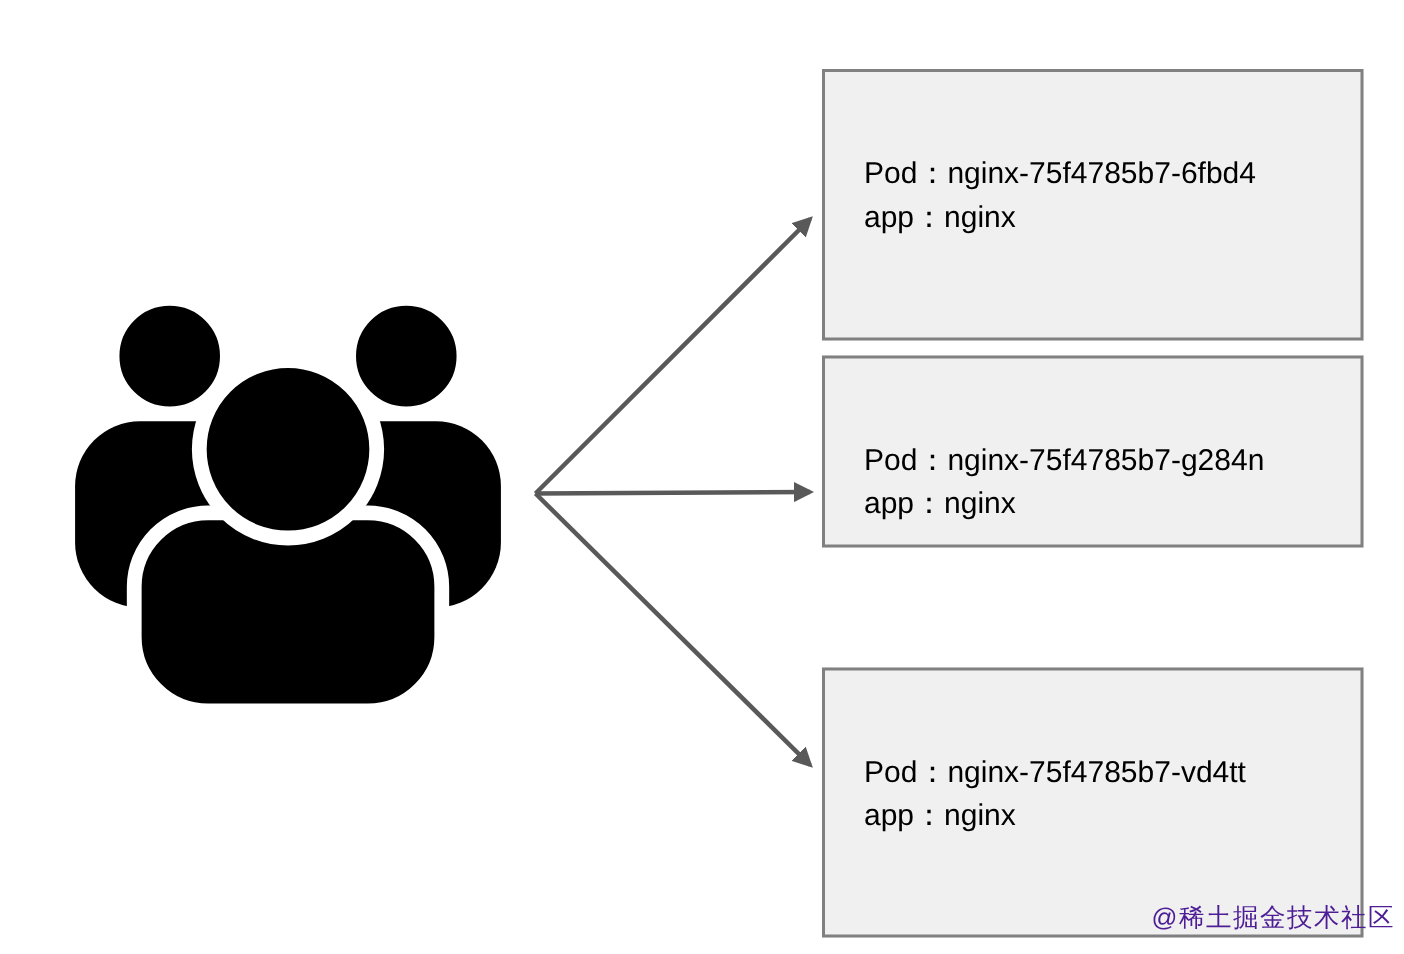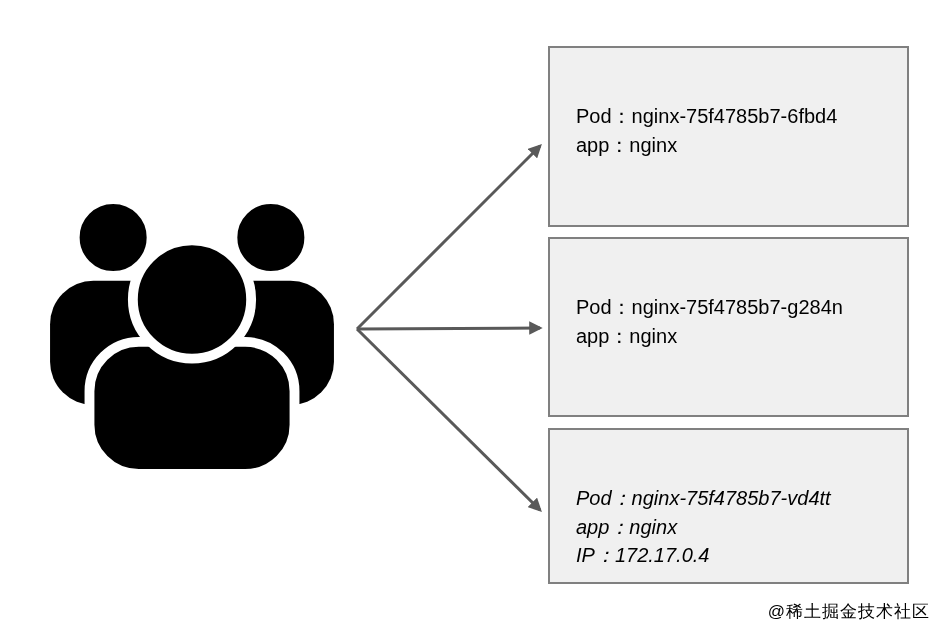--- a/index.html
+++ b/index.html
@@ -40,28 +40,28 @@
     box-sizing: border-box;
     padding: 54px 10px 0 26px;
   }
   .pod-box .line {
     font-size: 20px;
     line-height: 28.5px;
     color: #000000;
     white-space: nowrap;
   }
   #pod-box-1 { top: 46px; }
-  #pod-box-2 { top: 237px; height: 180px; }
-  #pod-box-3 { top: 428px; height: 156px; font-style: italic; }
+  #pod-box-2 { top: 237px; height: 128px; }
+  #pod-box-3 { top: 445px; height: 180px; }
   .watermark {
     position: absolute;
     right: 6px;
     bottom: 13px;
     font-size: 17px;
-    color: #000000;
+    color: #4c1d95;
     letter-spacing: 1px;
     text-align: center;
   }
 </style>
 </head>
 <body>
 
 <div class="canvas">
 
   <svg class="users-icon" viewBox="0 0 300 280" xmlns="http://www.w3.org/2000/svg">
@@ -93,18 +93,17 @@
   </div>
 
   <div class="pod-box" id="pod-box-2">
     <div class="line">Pod：nginx-75f4785b7-g284n</div>
     <div class="line">app：nginx</div>
   </div>
 
   <div class="pod-box" id="pod-box-3">
     <div class="line">Pod：nginx-75f4785b7-vd4tt</div>
     <div class="line">app：nginx</div>
-    <div class="line">IP：172.17.0.4</div>
   </div>
 
   <div class="watermark">@稀土掘金技术社区</div>
 
 </div>
 
 </body></html>

